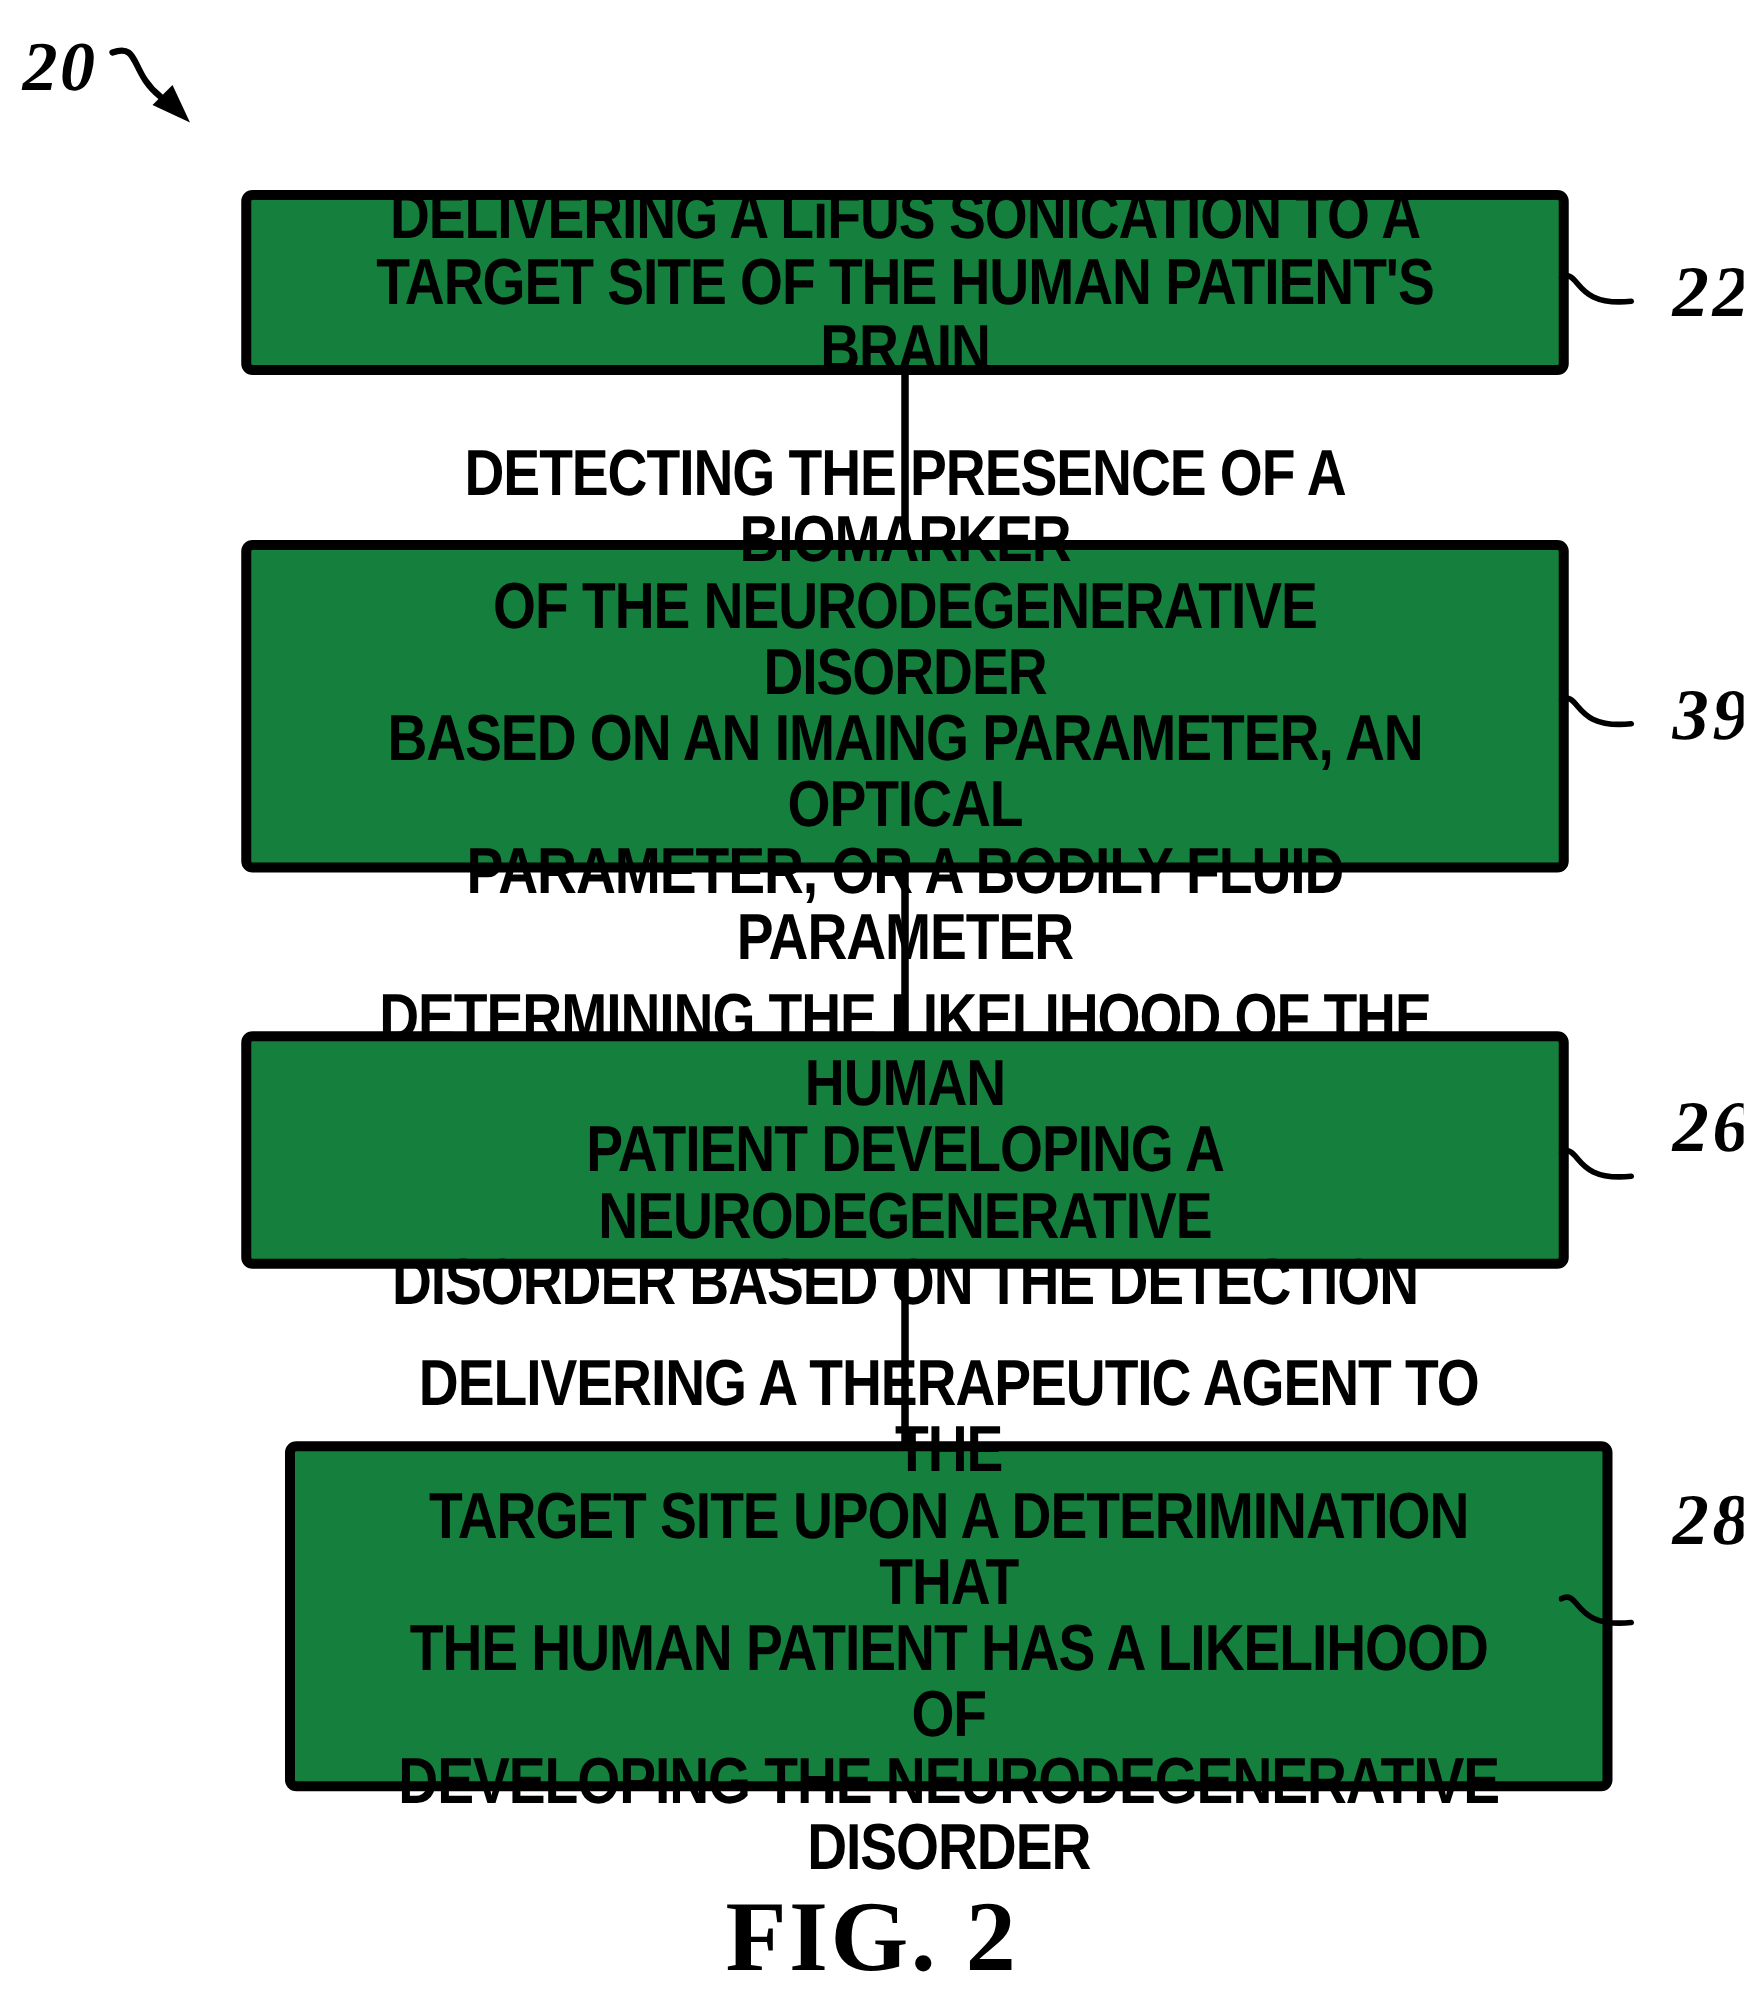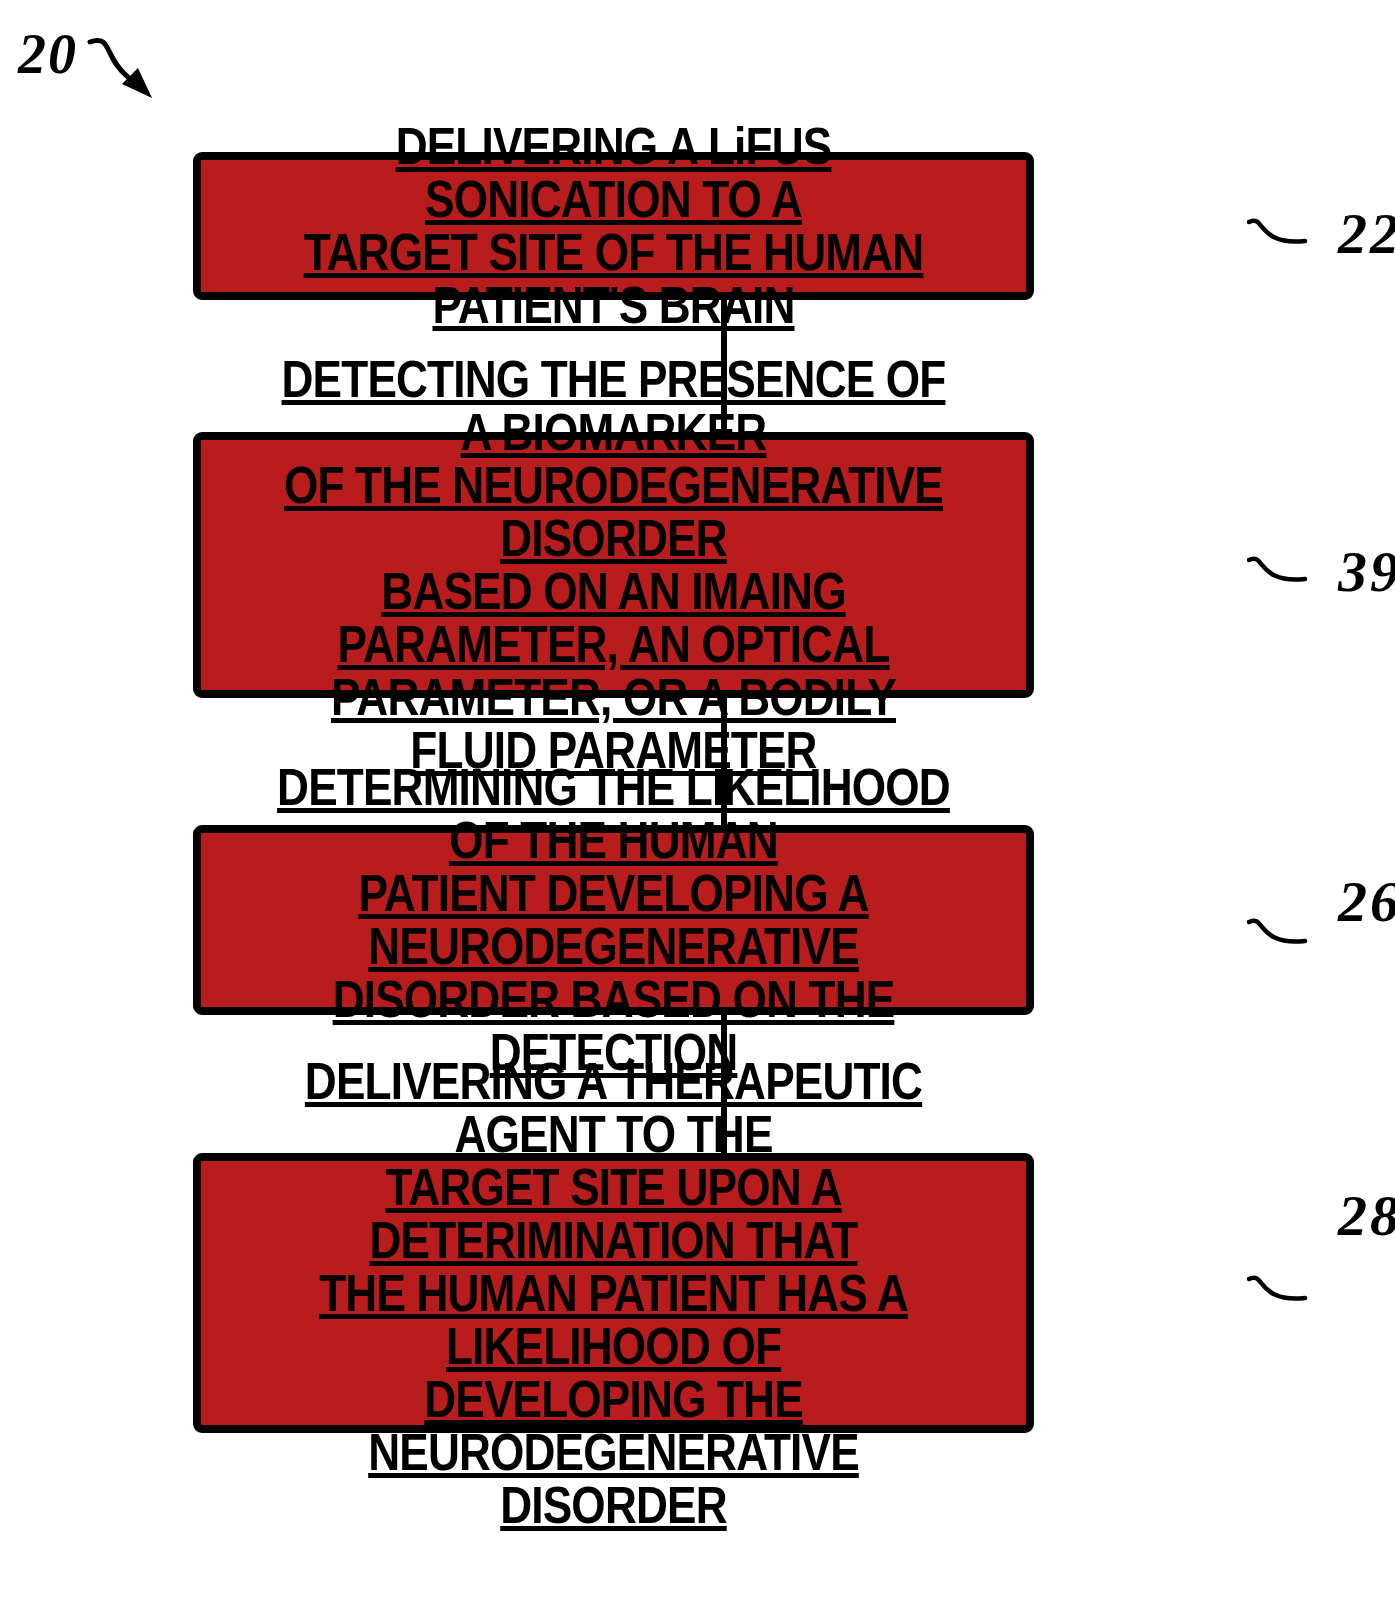--- a/index.html
+++ b/index.html
@@ -30,34 +30,33 @@
   }
   .fig-ref-arrow {
     position: absolute;
     left: 86px;
     top: 32px;
   }
   
   .flow-box {
     position: absolute;
     left: 193px;
-    width: 841px;
+    width: 1062px;
     box-sizing: border-box;
     border: 8px solid #000000;
     border-radius: 9px;
-    background: #b91c1c;
+    background: #15803d;
     display: flex;
     align-items: center;
     justify-content: center;
-    text-decoration: underline;
   }
   .box-1 { top: 152px;  height: 148px; }
   .box-2 { top: 432px;  height: 266px; }
   .box-3 { top: 825px;  height: 190px; }
-  .box-4 { top: 1153px; height: 280px; }
+  .box-4 { top: 1153px; height: 280px; margin-left: 35px; }
   .step-text {
     font-size: 52px;
     font-weight: 700;
     line-height: 53px;
     letter-spacing: -1px;
     text-align: center;
     white-space: pre-line;
     transform: scaleX(0.85);
     transform-origin: 50% 50%;
   }
@@ -161,14 +160,15 @@
 TARGET SITE UPON A DETERIMINATION THAT
 THE HUMAN PATIENT HAS A LIKELIHOOD OF
 DEVELOPING THE NEURODEGENERATIVE
 DISORDER</div>
   </div>
   <svg class="leader leader-28" width="62" height="42" viewBox="0 0 62 42">
     <path d="M2,8 C18,0 10,32 58,27" fill="none" stroke="#000000" stroke-width="4.5" stroke-linecap="round"></path>
   </svg>
   <div class="step-ref ref-28">28</div>
 
+  <div class="fig-caption">FIG. 2</div>
 
 </div>
 
 </body></html>

